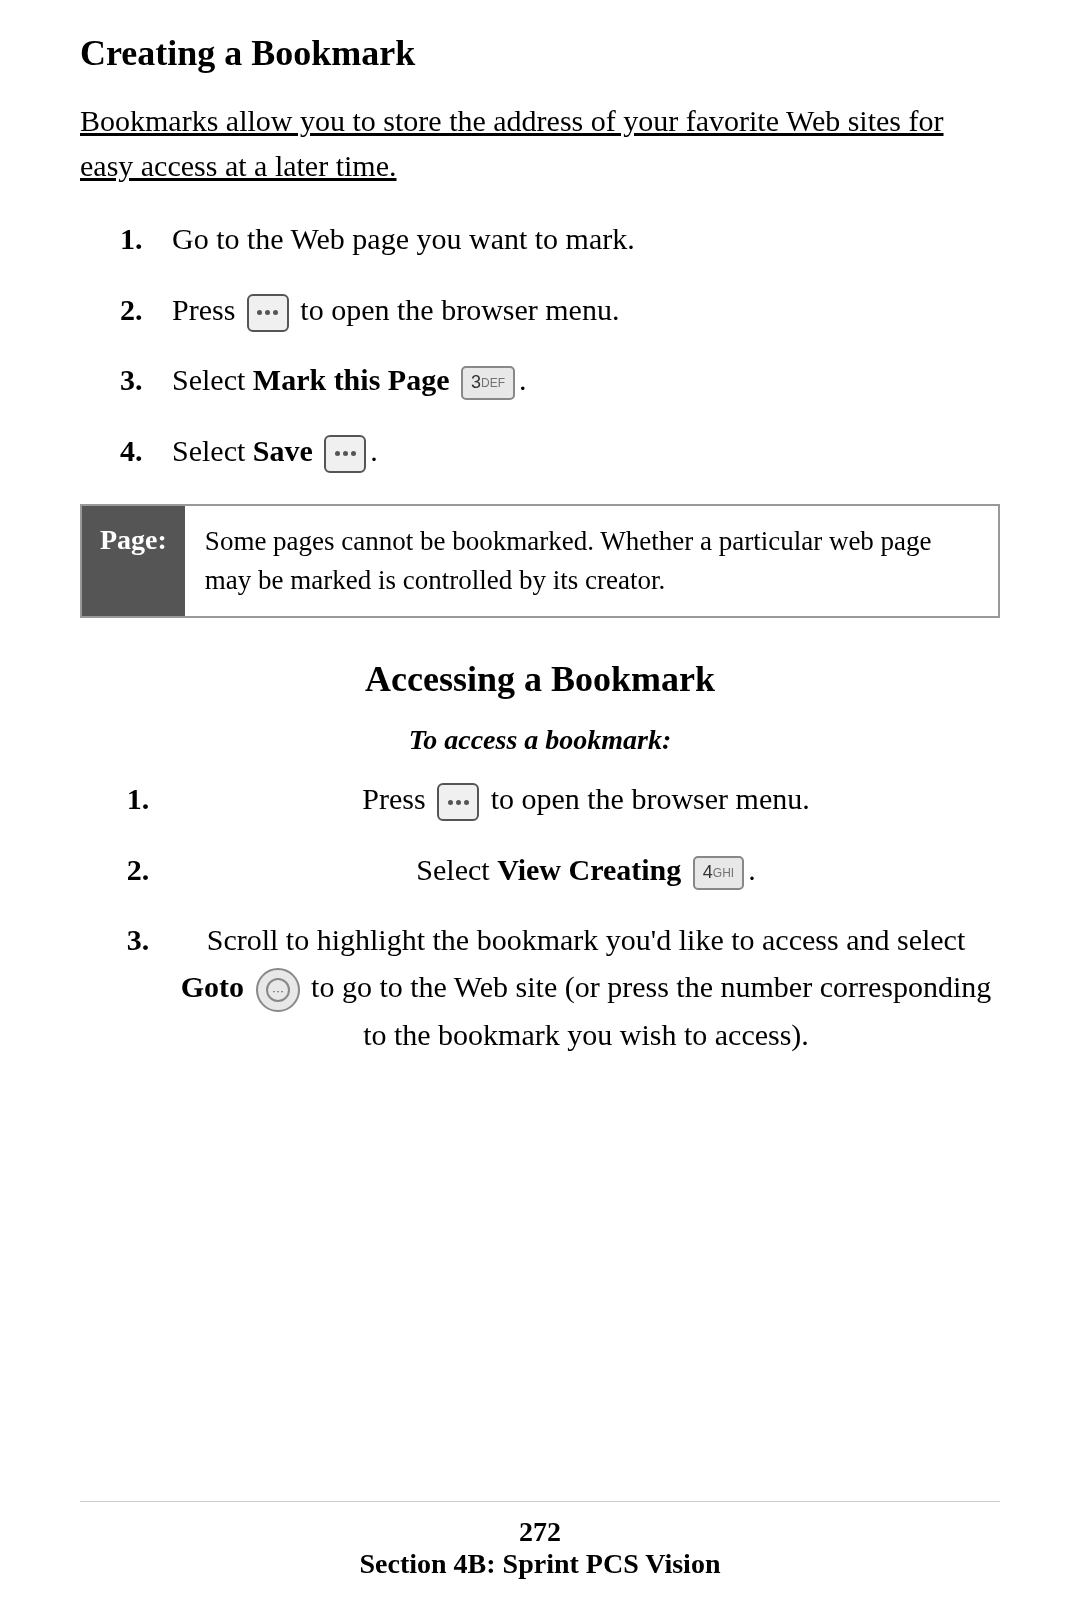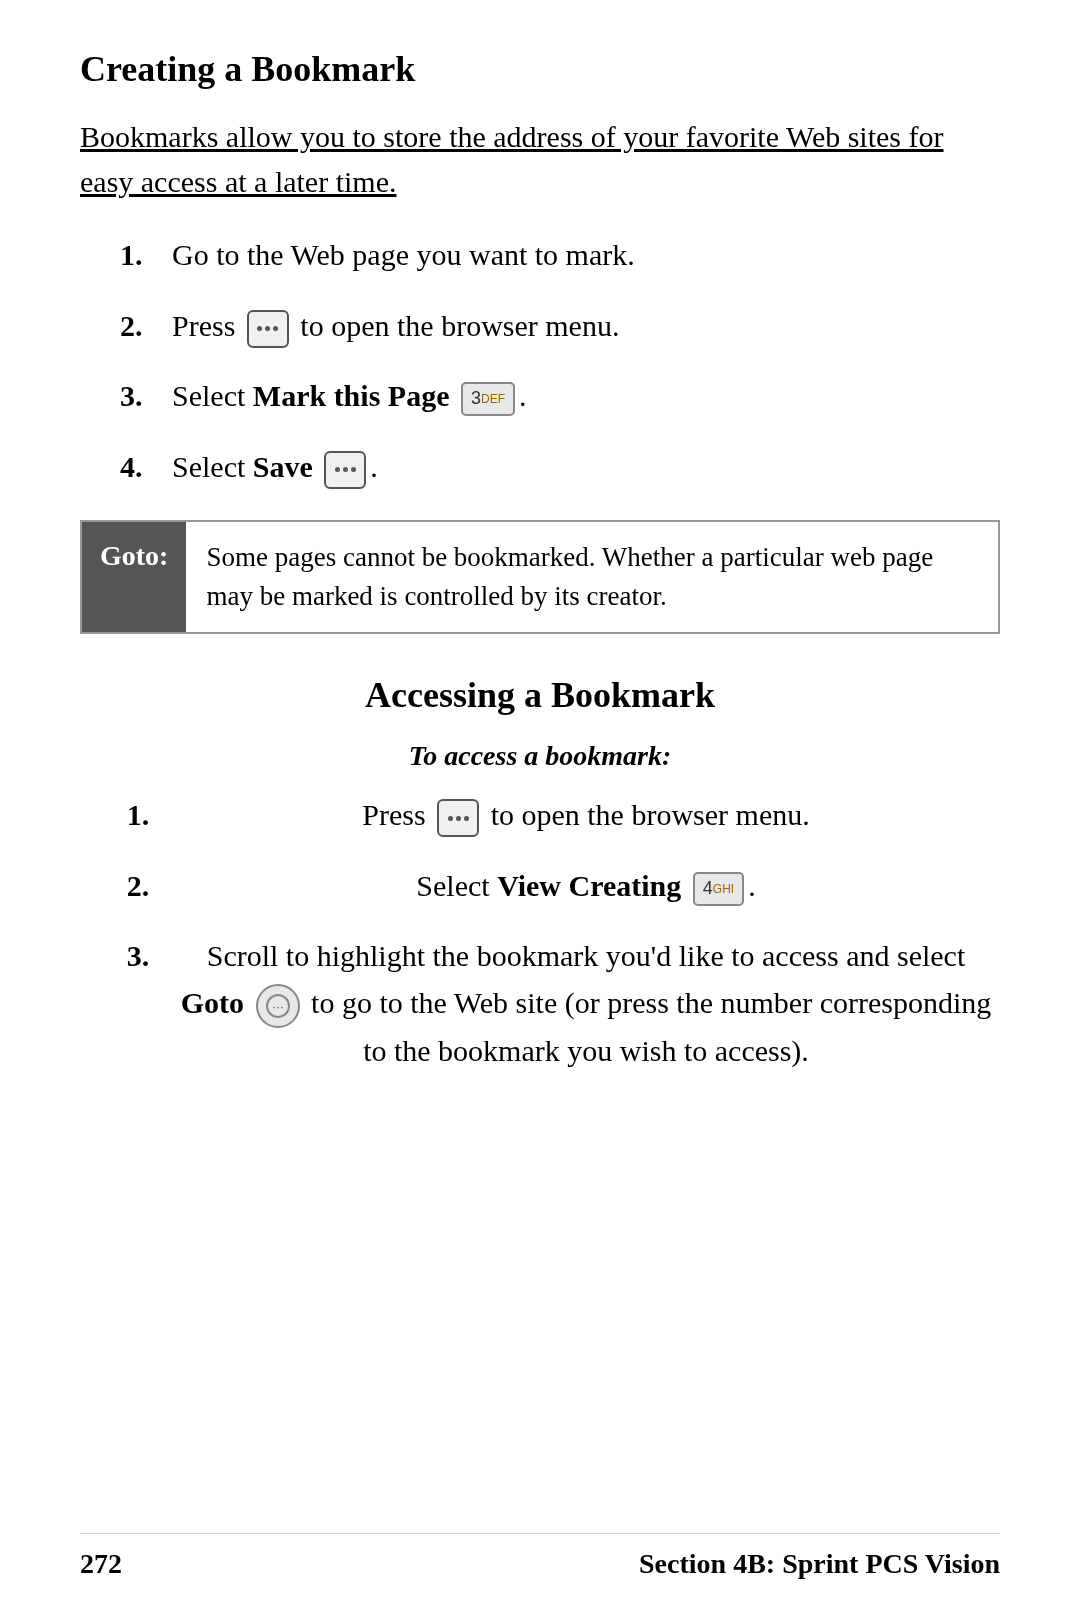--- a/index.html
+++ b/index.html
@@ -8,21 +8,21 @@
       width: 1080px;
       min-height: 1620px;
       background: #ffffff;
       font-family: Georgia, 'Times New Roman', serif;
       font-size: 30px;
       color: #000000;
       position: relative;
     }
 
     .page-content {
-      padding: 48px 80px 100px 80px;
+      padding: 32px 80px 100px 80px;
     }
 
     .section-title {
       font-size: 36px;
       font-weight: bold;
       margin-bottom: 24px;
     }
 
     .intro-text {
       font-size: 30px;
@@ -92,21 +92,21 @@
     .icon-menu-dot {
       width: 5px;
       height: 5px;
       background: #555;
       border-radius: 50%;
     }
 
     .icon-key-superscript {
       font-size: 12px;
       vertical-align: super;
-      color: #a16207;
+      color: #737373;
     }
 
     
     .icon-goto {
       display: inline-flex;
       align-items: center;
       justify-content: center;
       border: 2px solid #888;
       border-radius: 50%;
       background: #e8e8e8;
@@ -163,20 +163,21 @@
     .page-footer {
       position: absolute;
       bottom: 40px;
       left: 80px;
       right: 80px;
       display: flex;
       justify-content: space-between;
       align-items: center;
       border-top: 1px solid #ccc;
       padding-top: 14px;
+      flex-direction: column;
     }
 
     .footer-page-num {
       font-size: 28px;
       font-weight: bold;
     }
 
     .footer-section {
       font-size: 28px;
       font-weight: bold;
@@ -250,21 +251,21 @@
               <span class="icon-menu-dot"></span>
               <span class="icon-menu-dot"></span>
               <span class="icon-menu-dot"></span>
             </span>
           </span>.
         </span>
       </li>
     </ol>
 
     <div class="note-box">
-      <div class="note-label">Goto:</div>
+      <div class="note-label">Page:</div>
       <div class="note-content">
         <div class="note-row">Some pages cannot be bookmarked. Whether a particular web page may be marked is controlled by its creator.</div>
       </div>
     </div>
   </div>
 
   <div class="section section2">
     <h2 class="section-title">Accessing a Bookmark</h2>
 
     <p class="sub-heading">To access a bookmark:</p>

